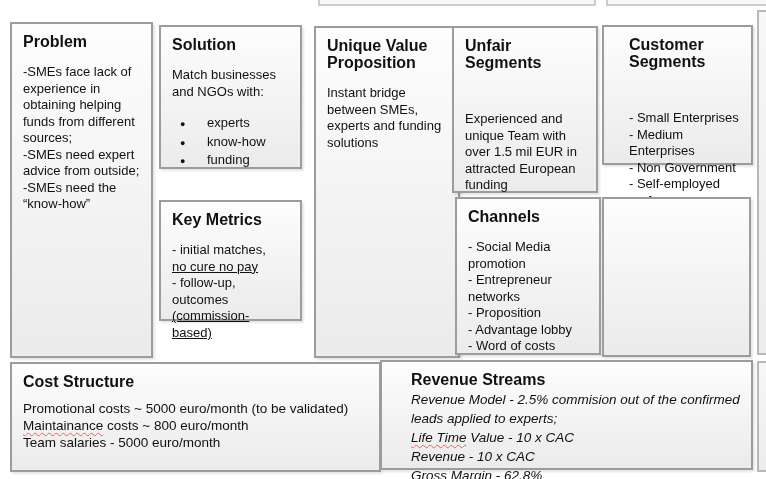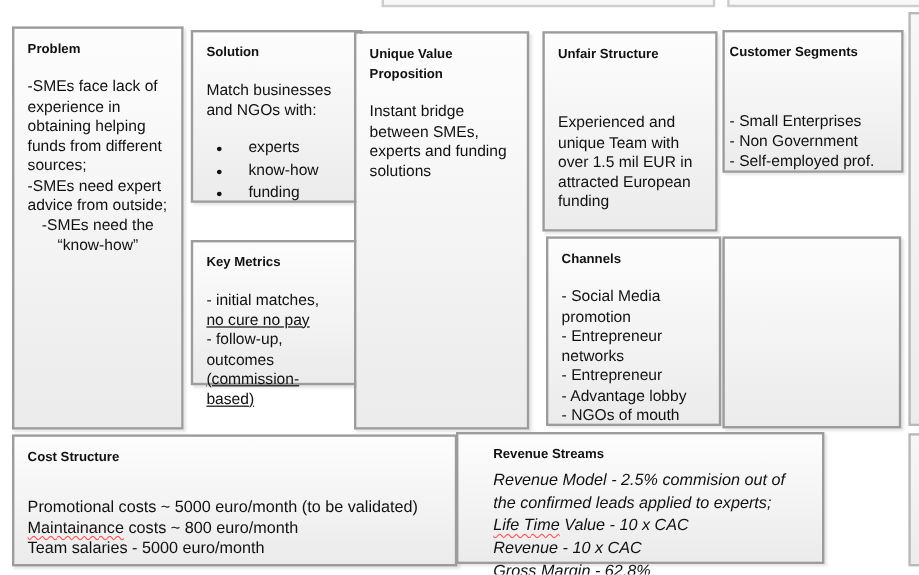--- a/index.html
+++ b/index.html
@@ -10,25 +10,25 @@
     color:var(--text,#111);
   }
   .box{
     position:absolute;box-sizing:border-box;
     border:2px solid var(--border,#9c9c9c);
     background:linear-gradient(180deg,var(--fill-top,#fdfdfd) 0%,var(--fill-bottom,#ebebeb) 100%);
     box-shadow:2px 2px 2px rgba(0,0,0,.10);
     padding:9px 11px;
     font-size:13px;line-height:16.5px;
   }
-  .box .ttl{font-weight:bold;font-size:11px;line-height:17px;margin:0 0 14px 0;}
+  .box .ttl{font-weight:bold;font-size:16px;line-height:17px;margin:0 0 14px 0;}
   .box p{margin:0;}
   .gap-lg .ttl{margin-bottom:40px;}
   .para{margin:0 0 17px 0;}
-  .para:last-child{margin-bottom:0;text-align:center;}
+  .para:last-child{margin-bottom:0;}
   .bullets{margin:15px 0 0 0;padding:0;list-style:none;}
   .bullets li{position:relative;padding-left:35px;margin:0 0 2px 0;}
   .bullets .dot{position:absolute;left:8px;top:1px;font-size:9px;}
   .ul{text-decoration:underline;}
   .sp{
     text-decoration:underline;
     text-decoration-style:wavy;
     text-decoration-color:var(--spell,#ff5a5a);
     text-decoration-thickness:1px;
     text-underline-offset:2px;
@@ -36,34 +36,34 @@
   .partial{
     position:absolute;box-sizing:border-box;
     border:2px solid #cdcdcd;background:#f8f8f8;
   }
   .partial-right{
     border-color:#b8b8b8;
     background:linear-gradient(180deg,#f7f7f7,#ececec);
   }
   
   .wide{font-size:13.5px;line-height:17px;}
-  .wide .ttl{margin-bottom:24px;}
+  .wide .ttl{margin-bottom:10px;}
   .rev{font-size:13.5px;line-height:19px;font-style:italic;}
   .rev-box .ttl{margin-bottom:2px;}
   
   #box-problem{left:10px;top:22px;width:143px;height:336px;}
   #box-solution{left:159px;top:25px;width:143px;height:144px;}
   #box-keymetrics{left:159px;top:200px;width:143px;height:121px;padding-right:20px;}
-  #box-uvp{left:295px;top:26px;width:146px;height:332px;}
+  #box-uvp{left:314px;top:26px;width:146px;height:332px;}
   #box-unfair{left:452px;top:26px;width:146px;height:167px;}
   #box-channels{left:455px;top:197px;width:146px;height:158px;}
-  #box-customer{left:602px;top:25px;width:151px;height:119px;padding-left:4px;padding-right:5px;}
+  #box-customer{left:602px;top:25px;width:151px;height:140px;padding-left:25px;padding-right:5px;}
   #box-empty{left:602px;top:197px;width:149px;height:160px;}
   #box-cost{left:10px;top:362px;width:371px;height:110px;}
-  #box-revenue{left:380px;top:360px;width:307px;height:110px;padding-left:29px;}
+  #box-revenue{left:380px;top:360px;width:373px;height:110px;padding-left:29px;}
   #partial-top-a{left:318px;top:-14px;width:278px;height:20px;}
   #partial-top-b{left:606px;top:-14px;width:175px;height:20px;}
   #partial-right-top{left:757px;top:10px;width:30px;height:345px;}
   #partial-right-bottom{left:757px;top:361px;width:30px;height:111px;}
   .km-item2{margin-top:17px;}
 </style>
 </head>
 <body>
 
 <div id="canvas">
@@ -95,36 +95,37 @@
     <p><span>- initial matches, </span><span class="ul">no cure no pay</span></p>
     <p class="km-item2"><span>- follow-up, outcomes </span><span class="ul">(commission-based)</span></p>
   </div>
 
   <div class="box" id="box-uvp">
     <div class="ttl">Unique Value Proposition</div>
     <p>Instant bridge between SMEs, experts and funding solutions</p>
   </div>
 
   <div class="box gap-lg" id="box-unfair">
-    <div class="ttl">Unfair Structure</div>
+    <div class="ttl">Unfair Segments</div>
     <p>Experienced and unique Team with over 1.5 mil EUR in attracted European funding</p>
   </div>
 
   <div class="box" id="box-channels">
     <div class="ttl">Channels</div>
     <p>- Social Media promotion</p>
     <p>- Entrepreneur networks</p>
-    <p>- Entrepreneur</p>
+    <p>- Proposition</p>
     <p>- Advantage lobby</p>
-    <p>- NGOs of mouth</p>
+    <p>- Word of costs</p>
   </div>
 
   <div class="box gap-lg" id="box-customer">
     <div class="ttl">Customer Segments</div>
     <p>- Small Enterprises</p>
+    <p>- Medium Enterprises</p>
     <p>- Non Government</p>
     <p>- Self-employed prof.</p>
   </div>
 
   <div class="box" id="box-empty"></div>
 
   <div class="box wide" id="box-cost">
     <div class="ttl">Cost Structure</div>
     <p>Promotional costs ~ 5000 euro/month (to be validated)</p>
     <p><span class="sp">Maintainance</span><span> costs ~ 800 euro/month</span></p>

